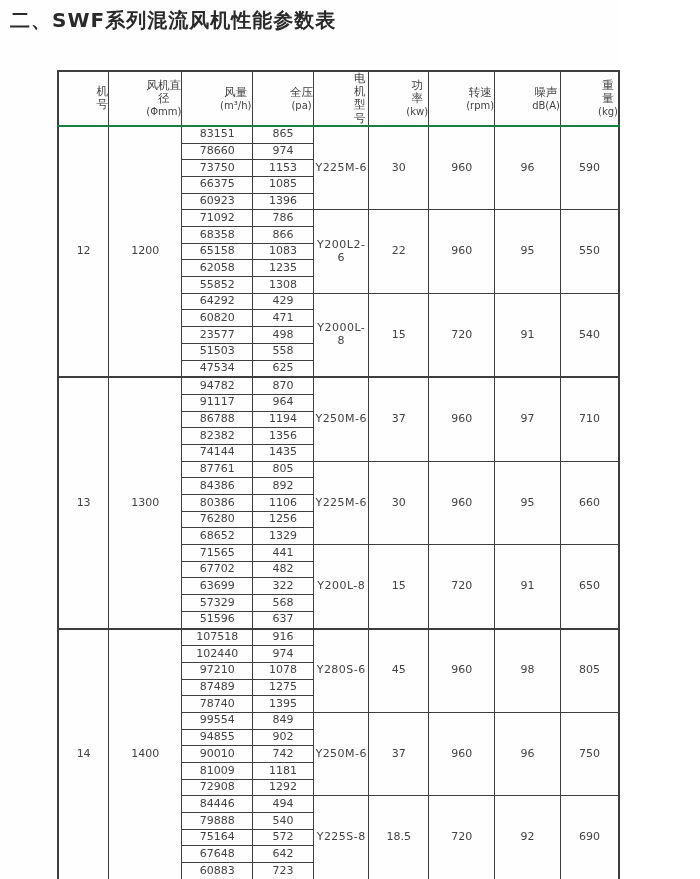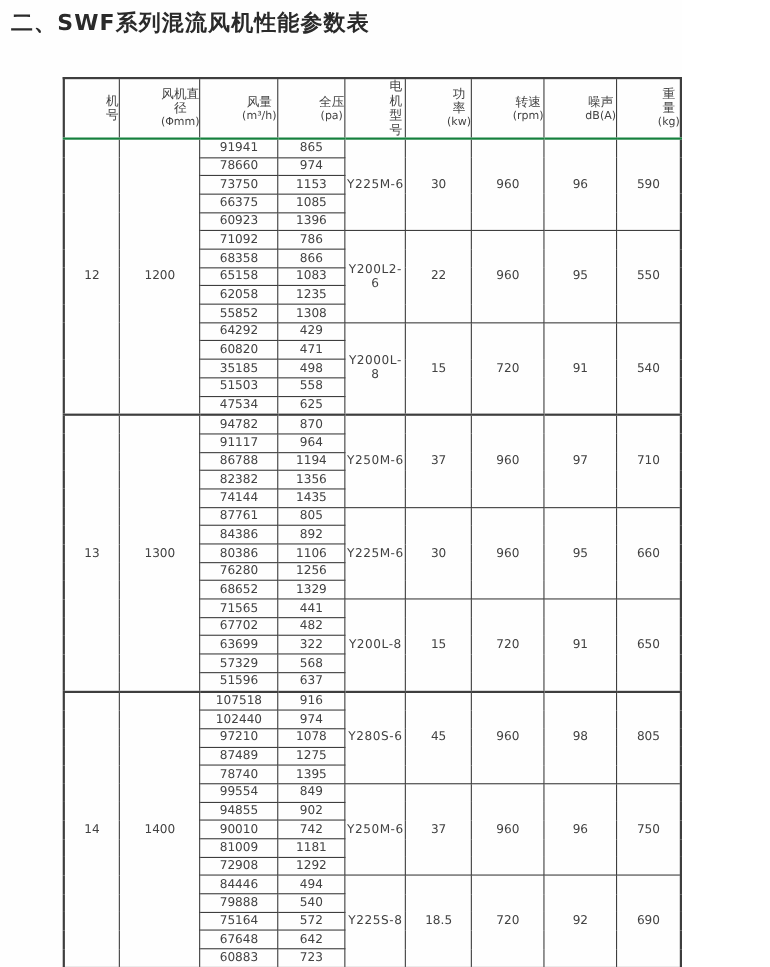--- a/index.html
+++ b/index.html
@@ -121,21 +121,21 @@
             <th>
               <div class="h-main">重量</div>
               <div class="h-sub">(kg)</div>
             </th>
           </tr>
         </thead>
       <tbody id="tbody">
           <tr class="group-start">
             <td class="machine-no-cell" rowspan="15">12</td>
             <td class="diameter-cell" rowspan="15">1200</td>
-            <td class="airflow-cell">91941</td>
+            <td class="airflow-cell">83151</td>
             <td class="pressure-cell">865</td>
             <td class="motor-model-cell" rowspan="5">Y225M-6</td>
             <td class="power-cell" rowspan="5">30</td>
             <td class="speed-cell" rowspan="5">960</td>
             <td class="noise-cell" rowspan="5">96</td>
             <td class="weight-cell" rowspan="5">590</td>
           </tr>
           <tr>
             <td class="airflow-cell">78660</td>
             <td class="pressure-cell">974</td>
@@ -184,21 +184,21 @@
             <td class="power-cell" rowspan="5">15</td>
             <td class="speed-cell" rowspan="5">720</td>
             <td class="noise-cell" rowspan="5">91</td>
             <td class="weight-cell" rowspan="5">540</td>
           </tr>
           <tr>
             <td class="airflow-cell">60820</td>
             <td class="pressure-cell">471</td>
           </tr>
           <tr>
-            <td class="airflow-cell">35185</td>
+            <td class="airflow-cell">23577</td>
             <td class="pressure-cell">498</td>
           </tr>
           <tr>
             <td class="airflow-cell">51503</td>
             <td class="pressure-cell">558</td>
           </tr>
           <tr>
             <td class="airflow-cell">47534</td>
             <td class="pressure-cell">625</td>
           </tr>

